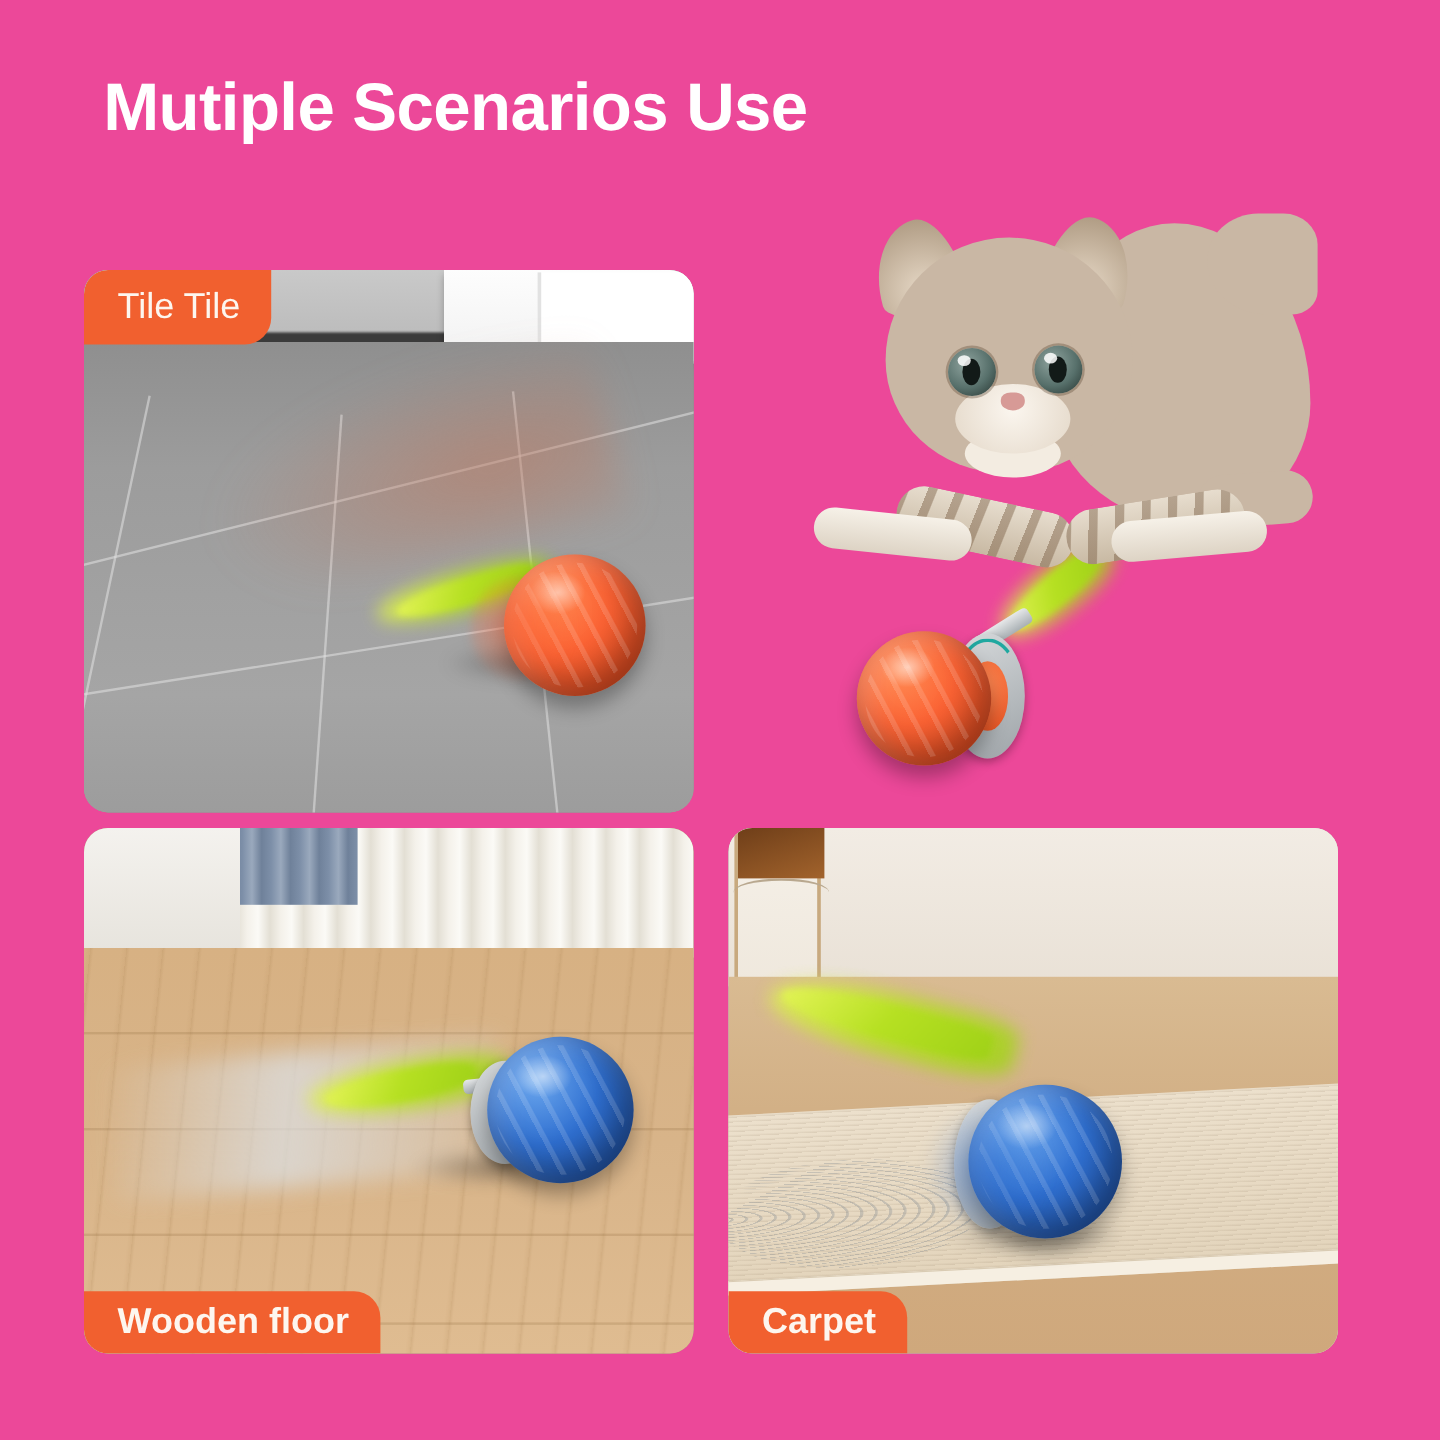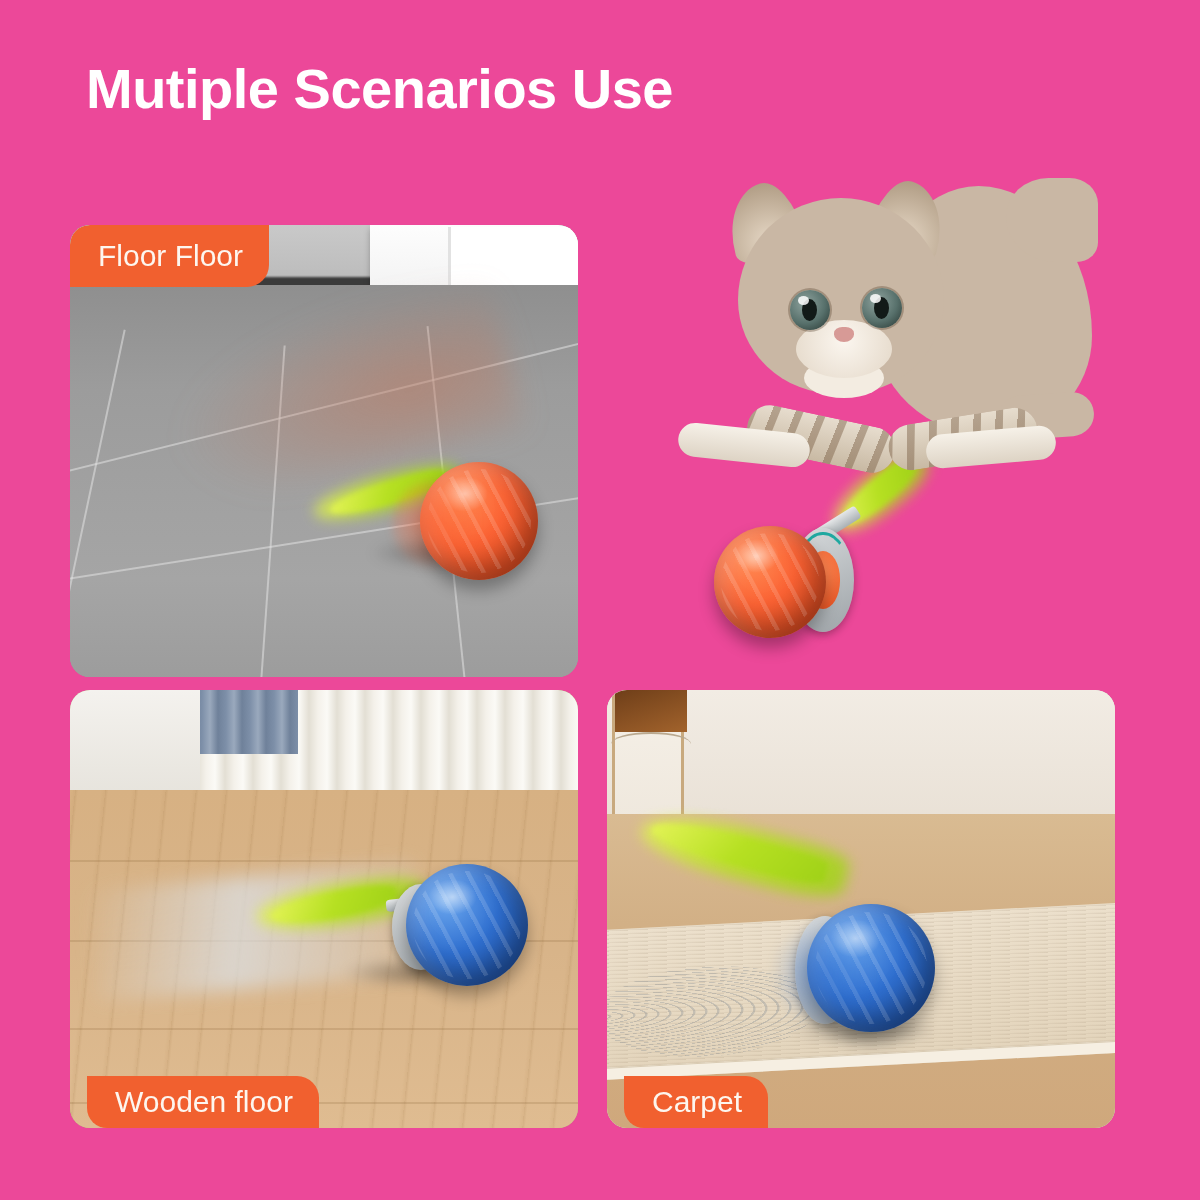--- a/index.html
+++ b/index.html
@@ -32,21 +32,21 @@
   .badge{
     position:absolute; z-index:6;
     background:#f1602f;
     color:#fdf6ef;
     font-size:30px; font-weight:400;
     display:flex; align-items:center;
     padding:0 26px 0 28px;
     white-space:nowrap;
   }
   .badge.tl{ left:0; top:0; height:62px; border-radius:20px 0 22px 0; }
-  .badge.bl{ left:17px; bottom:0; height:52px; border-radius:0 22px 0 20px; }
+  .badge.bl{ left:0; bottom:0; height:52px; border-radius:0 22px 0 20px;font-weight:bold; }
 
   
   .tile-scene{ position:absolute; inset:0;
     background:linear-gradient(#9a9a9a 0%, #8d8d8d 22%, #9b9b9b 60%, #a2a2a2 100%);
   }
   .tile-wall{
     position:absolute; left:0; top:0; width:100%; height:66px;
     background:linear-gradient(#c9c9c9,#b9b9b9);
   }
   .tile-skirt{
@@ -315,21 +315,21 @@
         <div class="ball orange" style="left:100px; top:42px; width:118px; height:118px;">
           <div class="ribs"></div>
           <div class="gloss"></div>
         </div>
         <div style="position:absolute; left:72px; top:60px; width:84px; height:88px;
              border-radius:50%; background:radial-gradient(circle at 45% 45%, rgba(252,99,52,.55), rgba(252,99,52,.05) 72%);
              filter:blur(4px);"></div>
       </div>
     </div>
     <div class="badge tl">
-      <span>Floor Floor</span>
+      <span>Tile Tile</span>
     </div>
   </div>
 
   <div class="panel" id="panel-wood">
     <div class="wood-scene">
       <div class="wood-curtain"></div>
       <div class="wood-curtain dark"></div>
       <div class="wood-wall"></div>
       <div class="wood-floor">
         <div class="wood-seam" style="top:70px;"></div>

